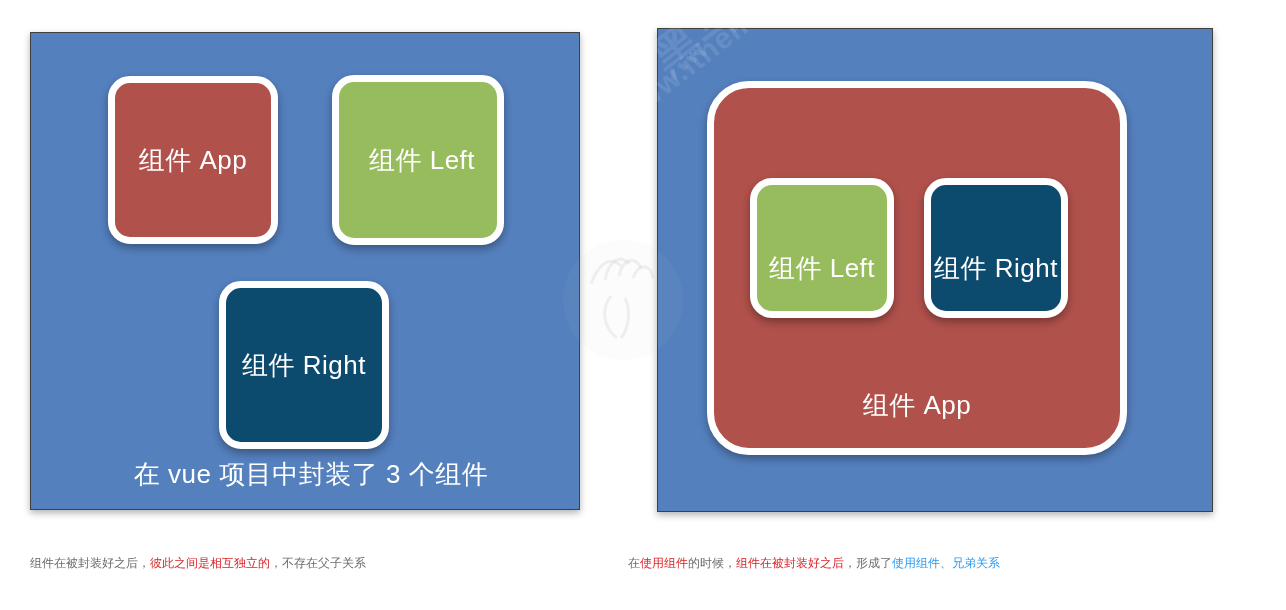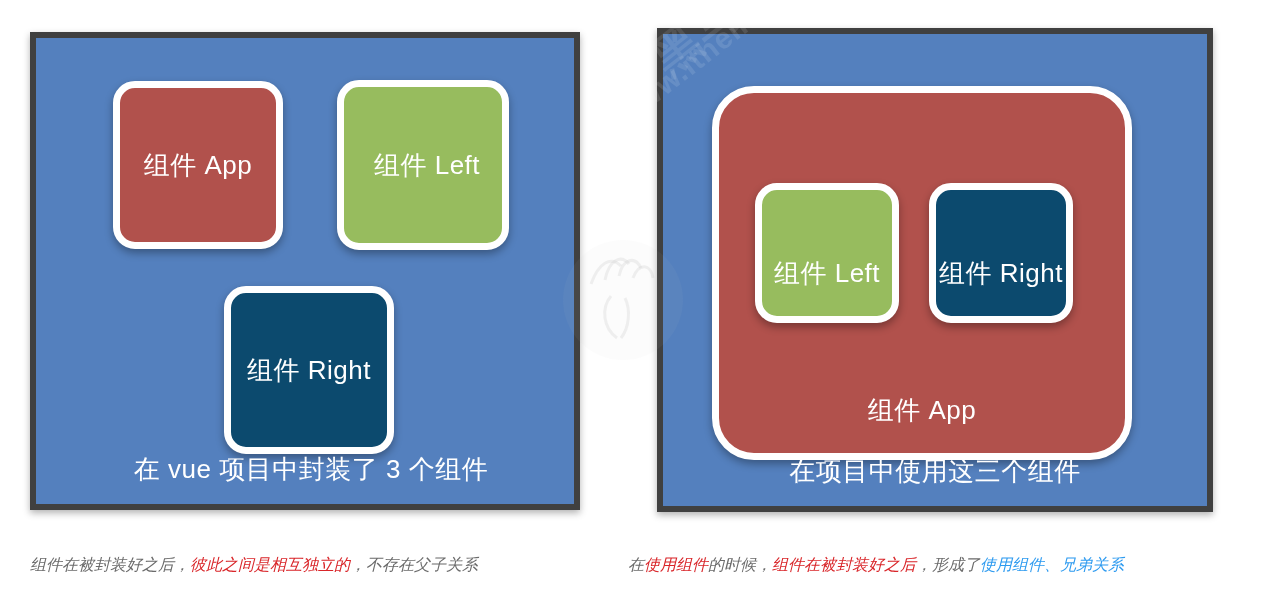--- a/index.html
+++ b/index.html
@@ -60,21 +60,21 @@
     position: absolute;
     left: 18px;
     top: 12px;
     opacity: 0.55;
   }
 
   
   .panel {
     position: absolute;
     background: #5480be;
-    border: 6px solid #404040;
+    border: 1px solid #404040;
     box-shadow: 0 3px 7px rgba(0,0,0,0.30);
     box-sizing: border-box;
   }
   #panel-left  { left: 30px;  top: 32px; width: 550px; height: 478px; }
   #panel-right { left: 657px; top: 28px; width: 556px; height: 484px; }
 
   .panel-caption {
     position: absolute;
     left: 0;
     right: 0;
@@ -126,25 +126,24 @@
     bottom: 30px;
     text-align: center;
   }
   
   #box-left-nested  { left: 36px;  top: 90px; width: 144px; height: 140px; }
   #box-right-nested { left: 210px; top: 90px; width: 144px; height: 140px; }
 
   
   .footnote {
     position: absolute;
-    font-size: 16px;
+    font-size: 12px;
     line-height: 1;
     white-space: nowrap;
     color: #6b6b6b;
-    font-style: italic;
   }
   #footnote-left  { left: 30px;  top: 557px; }
   #footnote-right { left: 628px; top: 557px; }
   .fn-gray { color: #6b6b6b; }
   .fn-red  { color: #d9262a; }
   .fn-blue { color: #2e9bf0; }
 </style>
 </head>
 <body>
 
@@ -188,21 +187,20 @@
       <span class="box-label">组件 Left</span>
     </div>
 
     <div class="box orange" id="box-right-nested">
       <span class="box-label">组件 Right</span>
     </div>
 
     <span class="box-label">组件 App</span>
   </div>
 
-  <div class="panel-caption">在项目中使用这三个组件</div>
 </div>
 
 <div class="footnote" id="footnote-left">
   <span class="fn-gray">组件在被封装好之后，</span><span class="fn-red">彼此之间是相互独立的</span><span class="fn-gray">，不存在父子关系</span>
 </div>
 
 <div class="footnote" id="footnote-right">
   <span class="fn-gray">在</span><span class="fn-red">使用组件</span><span class="fn-gray">的时候，</span><span class="fn-red">组件在被封装好之后</span><span class="fn-gray">，形成了</span><span class="fn-blue">使用组件、兄弟关系</span>
 </div>
 

